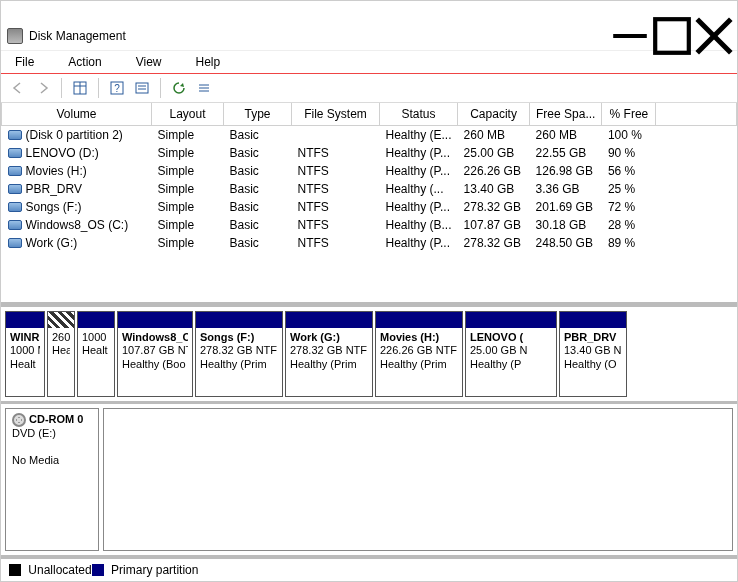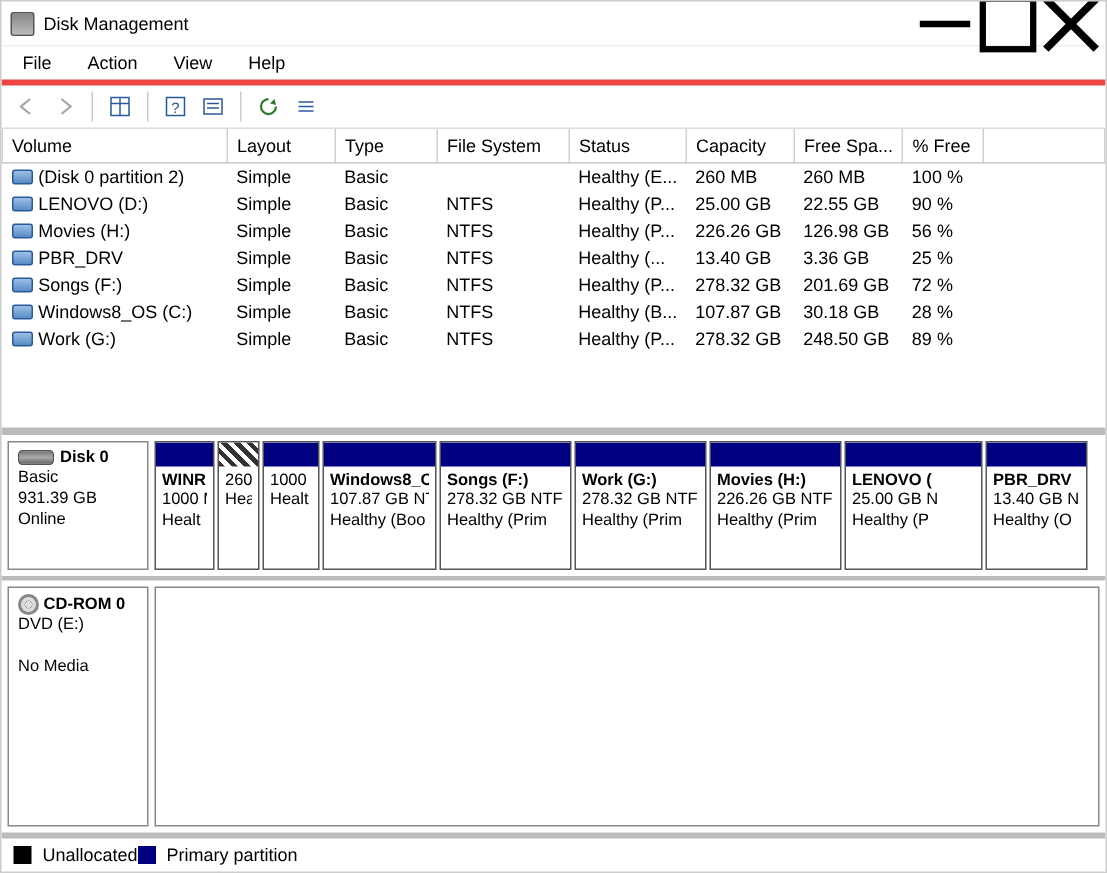--- a/index.html
+++ b/index.html
@@ -16,41 +16,42 @@
     flex-direction: column;
     border: 1px solid #ccc;
   }
   
   .titlebar {
     height: 30px;
     display: flex;
     align-items: center;
     padding: 0 2px 0 6px;
     border-bottom: 1px solid #eee;
+    margin-top: 20px;
   }
   .titlebar .app-icon {
     width: 16px; height: 16px;
     margin-right: 6px;
     background: linear-gradient(#888,#bbb);
     border: 1px solid #555;
     border-radius: 2px;
   }
   .titlebar .title { flex: 1 1 auto; }
   .win-btn {
     width: 42px; height: 28px;
     display: flex; align-items: center; justify-content: center;
     font-family: inherit; font-size: 14px;
     cursor: default;
   }
   
   .menubar {
     display: flex;
-    gap: 4px;
+    gap: 14px;
     padding: 2px 4px;
-    border-bottom: 4px solid #ef4444;
+    border-bottom: 1px solid #ef4444;
   }
   .menubar .menu-item {
     padding: 2px 10px;
     cursor: default;
   }
   
   .toolbar {
     display: flex;
     align-items: center;
     gap: 3px;
@@ -85,20 +86,21 @@
     padding: 2px 6px;
     white-space: nowrap;
     overflow: hidden;
     font-weight: normal;
   }
   th {
     background: #fff;
     border: 1px solid #d0d0d0;
     border-top: none;
     height: 22px;
+    text-align: center;
   }
   td { height: 18px; }
   .vol-icon {
     display:inline-block;
     width:14px; height:10px;
     background: linear-gradient(#9ac0e6,#5a8bc4);
     border:1px solid #2a5a9a;
     border-radius: 2px;
     margin-right: 4px;
     vertical-align: -1px;
@@ -376,27 +378,20 @@
           <td>89 %</td>
           <td></td>
         </tr>
       </tbody>
   </table>
 </div>
 
 <div class="graphic-section">
 
   <div class="disk-row">
-    <div class="header-box">
-      <span class="disk-icon"></span>
-      <strong>Disk 0</strong><br>
-      <span>Basic</span><br>
-      <span>931.39 GB</span><br>
-      <span>Online</span>
-    </div>
     <div class="partitions" id="parts0">
         <div class="partition" style="width: 40px;">
           <div class="cap"></div>
           <div class="body">
             <div><strong>WINRE</strong></div>
             <div>1000 M</div>
             <div>Healt</div>
           </div>
         </div>
         <div class="partition hatch" style="width: 28px;">

